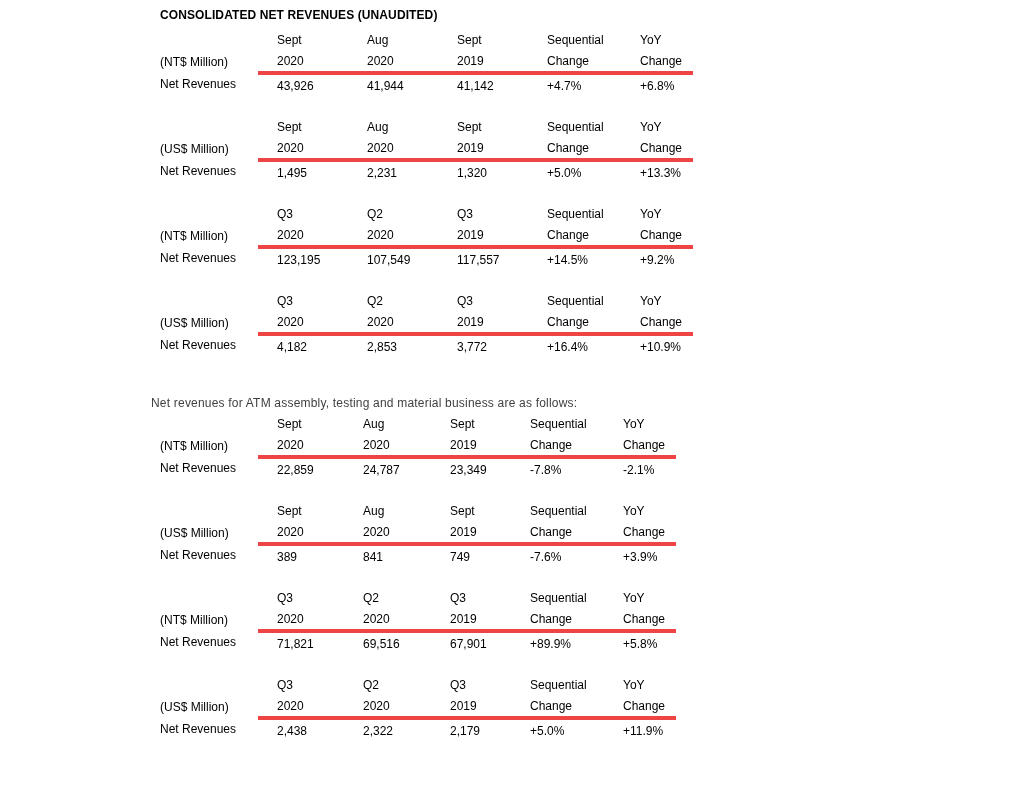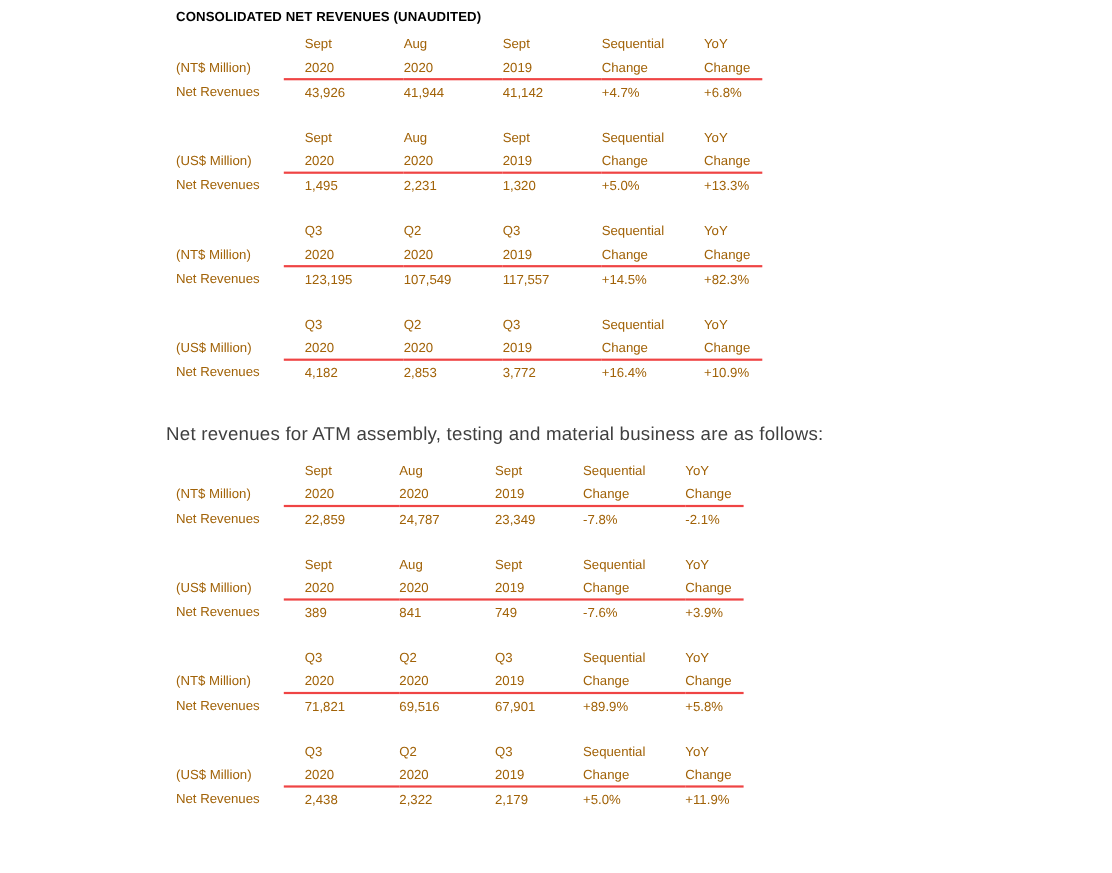--- a/index.html
+++ b/index.html
@@ -7,41 +7,41 @@
     width:1011px;height:794px;overflow:hidden;
     font-family:"Liberation Sans",sans-serif;color:#000;
   }
   .page{padding:9px 0 0 160px;}
   .sec-title{
     font-size:12px;font-weight:bold;line-height:13px;
     margin:0 0 7px 0;color:#000;letter-spacing:0.1px;
   }
   table.fin{
     border-collapse:collapse;table-layout:fixed;
-    margin:0 0 16px 0;font-size:12px;color:#a16207;
+    margin:0 0 16px 0;font-size:12px;color:#000000;
   }
   table.fin.last{margin-bottom:0;}
   table.fin td{
     padding:0;height:21px;vertical-align:middle;
     white-space:nowrap;text-align:left;
   }
   table.fin td:nth-child(2){padding-left:19px;}
-  table.fin tr.h2 td + td{border-bottom:2px solid #ef4444;}
+  table.fin tr.h2 td + td{border-bottom:4px solid #ef4444;}
   table.fin tr.d td{height:21px;padding-top:4px;vertical-align:top;margin-left:20px;}
   
   .sec-cons col.c0{width:98px;}  .sec-cons col.c1{width:109px;}
   .sec-cons col.c2{width:90px;}  .sec-cons col.c3{width:90px;}
   .sec-cons col.c4{width:93px;}  .sec-cons col.c5{width:53px;}
   
   .sec-atm col.c0{width:98px;}   .sec-atm col.c1{width:105px;}
   .sec-atm col.c2{width:87px;}   .sec-atm col.c3{width:80px;}
   .sec-atm col.c4{width:93px;}   .sec-atm col.c5{width:53px;}
   .lead{
-    font-size:17px;line-height:20px;color:#3f3f3f;
-    margin:32px 0 12px -9px;letter-spacing:0.2px;
+    font-size:12px;line-height:20px;color:#3f3f3f;
+    margin:32px 0 0 -9px;letter-spacing:0.2px;
   }
   .atm-title{margin-top:44px;}
 </style>
 </head>
 <body>
 
 <div class="page">
 
   <div class="section sec-cons">
     <h2 class="sec-title">CONSOLIDATED NET REVENUES (UNAUDITED)</h2>
@@ -145,21 +145,21 @@
           <td>2019</td>
           <td>Change</td>
           <td>Change</td>
         </tr>
         <tr class="d">
           <td>Net Revenues</td>
           <td>123,195</td>
           <td>107,549</td>
           <td>117,557</td>
           <td>+14.5%</td>
-          <td>+82.3%</td>
+          <td>+9.2%</td>
         </tr>
       </tbody>
     </table>
 
     <table class="fin last">
       <colgroup>
           <col class="c0">
           <col class="c1">
           <col class="c2">
           <col class="c3">

